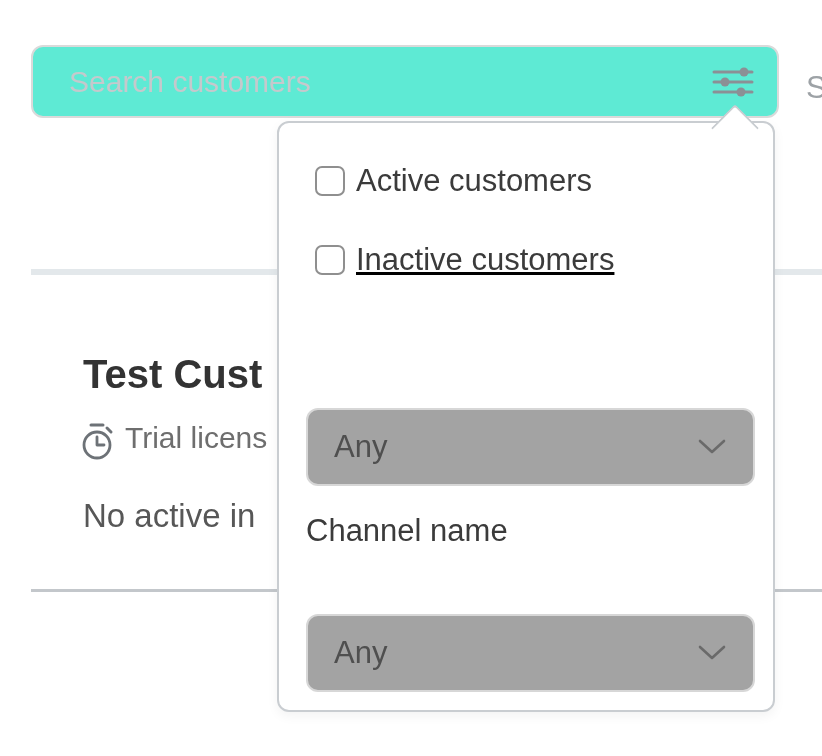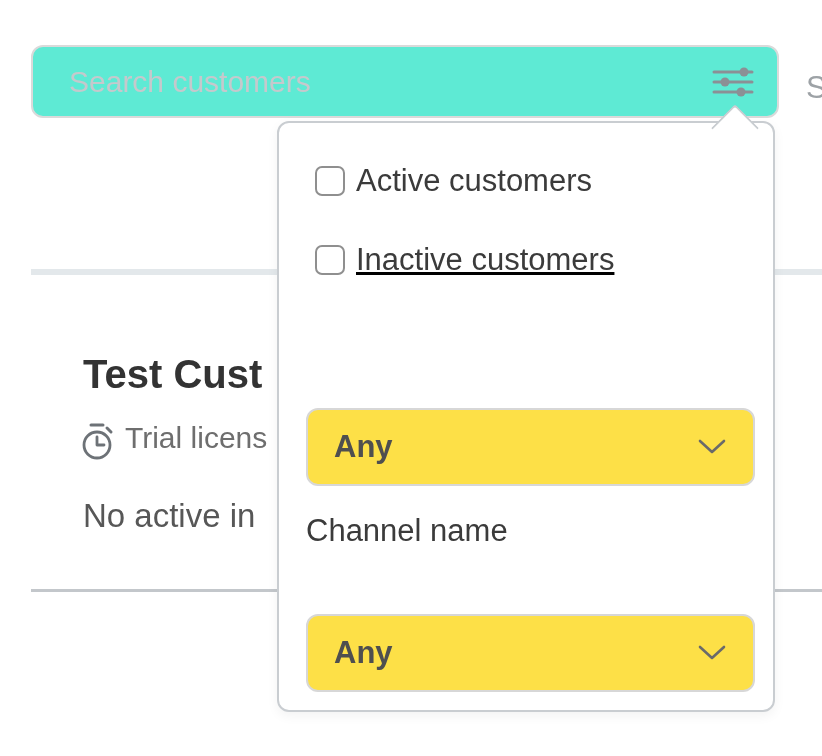--- a/index.html
+++ b/index.html
@@ -79,22 +79,22 @@
 
   .field-label {
     position:absolute; left:27px;
     font-size:31px; color:#3b3b3b; white-space:nowrap;
   }
   .field-label.label1 { top:207px; }
   .field-label.label2 { top:390px; }
 
   .select {
     position:absolute; left:27px; width:449px; height:78px;
-    border:2px solid #d7d7d7; border-radius:12px; background:#fde047;
-    display:flex; align-items:center; padding:0 26px; cursor:pointer;font-weight:bold;
+    border:2px solid #d7d7d7; border-radius:12px; background:#a3a3a3;
+    display:flex; align-items:center; padding:0 26px; cursor:pointer;
   }
   .select.select1 { top:285px; }
   .select.select2 { top:491px; }
   .select-value { flex:1; font-size:31px; color:#4f4f4f; }
   .chevron { display:flex; align-items:center; }
 </style>
 </head>
 <body>
 
 <div class="search-box">

